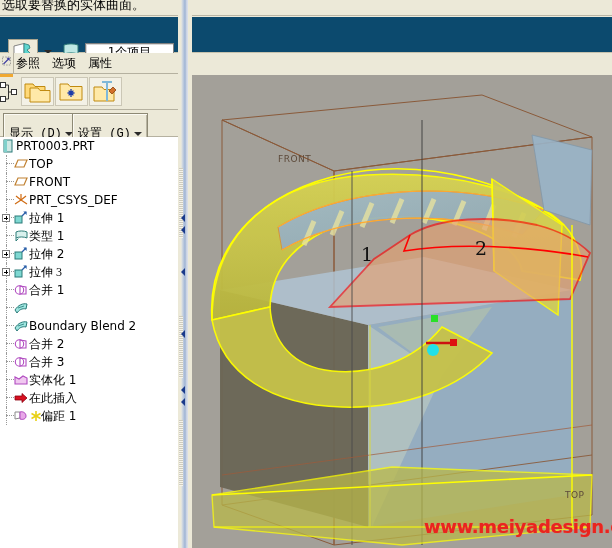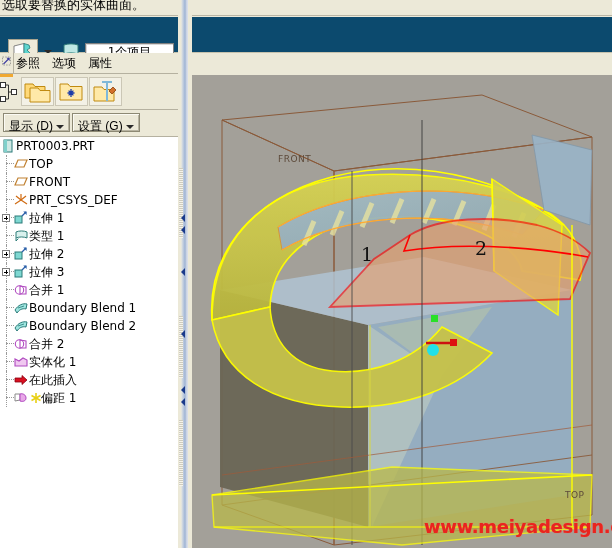--- a/index.html
+++ b/index.html
@@ -86,22 +86,22 @@
   
   .dsbar{
     position:absolute;left:0;top:110px;width:178px;height:26px;
     background:#ece9d8;border-bottom:1px solid #b5b1a0;
   }
   .gbtn{
     position:absolute;top:3px;height:19px;
     background:#ece9d8;border:1px solid #8d8974;
     box-shadow:inset 1px 1px 0 #fbfaf3,inset -1px -1px 0 #b8b4a2;
     box-sizing:border-box;line-height:17px;font-size:12px;
-    padding:4px 5px;white-space:nowrap;
-    font-family:Liberation Sans, sans-serif;
+    padding:12px 5px;white-space:nowrap;
+    font-family:Liberation Mono, monospace;
   }
   .gbtn .dd-arrow{display:inline-block;vertical-align:middle;margin-left:3px;}
 
   
   .tree{
     position:absolute;left:0;top:137px;width:178px;height:411px;
     background:#ffffff;overflow:hidden;
   }
   .trow{
     position:relative;height:18px;line-height:18px;white-space:nowrap;
@@ -319,57 +319,65 @@
       </div>
       <div class="trow">
         <div class="dotline" style="left: 6px; width: 8px;"></div>
         <div class="vline"></div>
         <div class="plus"></div>
         <span class="tico" style="left: 14px;"><svg viewBox="0 0 14 14">
             <rect x="1" y="5" width="7" height="7" fill="#7fd8d2" stroke="#2a7a78" stroke-width="1"></rect>
             <path d="M8,5 L12,1" stroke="#2a5fa8" stroke-width="1.2"></path>
             <path d="M12.6,0.6 L12.6,4 L9.3,0.6 Z" fill="#2a5fa8"></path>
           </svg></span>
-        <span class="lbl" style="left: 29px;">拉伸 3</span>
+        <span class="lbl" style="left: 29px; font-family: Liberation Serif, serif;">拉伸 3</span>
       </div>
       <div class="trow">
         <div class="dotline" style="left: 6px; width: 8px;"></div>
         <div class="vline"></div>
         <span class="tico" style="left: 14px;"><svg viewBox="0 0 14 14">
             <circle cx="5.5" cy="7" r="4.2" fill="none" stroke="#b04ac0" stroke-width="1.1"></circle>
             <polygon points="6,3 12,4 12,11 6,11" fill="none" stroke="#b04ac0" stroke-width="1.1"></polygon>
           </svg></span>
         <span class="lbl" style="left: 29px;">合并 1</span>
       </div>
       <div class="trow">
         <div class="dotline" style="left: 6px; width: 8px;"></div>
         <div class="vline"></div>
         <span class="tico" style="left: 14px;"><svg viewBox="0 0 14 14">
             <path d="M1,9 C4,4 9,2 13,3 L12,8 C8,7 5,9 3,12 Z" fill="#9fe6e0" stroke="#2a7a78" stroke-width="1"></path>
             <path d="M4,7 L10,5" stroke="#2a7a78" stroke-width="0.8"></path>
           </svg></span>
-        <span class="lbl" style="left: 29px;">Boundary Blend 1</span>
       </div>
       <div class="trow">
         <div class="dotline" style="left: 6px; width: 8px;"></div>
         <div class="vline"></div>
         <span class="tico" style="left: 14px;"><svg viewBox="0 0 14 14">
             <path d="M1,9 C4,4 9,2 13,3 L12,8 C8,7 5,9 3,12 Z" fill="#9fe6e0" stroke="#2a7a78" stroke-width="1"></path>
             <path d="M4,7 L10,5" stroke="#2a7a78" stroke-width="0.8"></path>
           </svg></span>
         <span class="lbl" style="left: 29px;">Boundary Blend 2</span>
       </div>
       <div class="trow">
         <div class="dotline" style="left: 6px; width: 8px;"></div>
         <div class="vline"></div>
         <span class="tico" style="left: 14px;"><svg viewBox="0 0 14 14">
             <circle cx="5.5" cy="7" r="4.2" fill="none" stroke="#b04ac0" stroke-width="1.1"></circle>
             <polygon points="6,3 12,4 12,11 6,11" fill="none" stroke="#b04ac0" stroke-width="1.1"></polygon>
           </svg></span>
         <span class="lbl" style="left: 29px;">合并 2</span>
+      </div>
+      <div class="trow">
+        <div class="dotline" style="left: 6px; width: 8px;"></div>
+        <div class="vline"></div>
+        <span class="tico" style="left: 14px;"><svg viewBox="0 0 14 14">
+            <circle cx="5.5" cy="7" r="4.2" fill="none" stroke="#b04ac0" stroke-width="1.1"></circle>
+            <polygon points="6,3 12,4 12,11 6,11" fill="none" stroke="#b04ac0" stroke-width="1.1"></polygon>
+          </svg></span>
+        <span class="lbl" style="left: 29px;">合并 3</span>
       </div>
       <div class="trow">
         <div class="dotline" style="left: 6px; width: 8px;"></div>
         <div class="vline"></div>
         <span class="tico" style="left: 14px;"><svg viewBox="0 0 14 14">
             <path d="M1,11 L1,4 L5,6 L9,3 L13,5 L13,11 Z" fill="#f0c8f0" stroke="#b04ac0" stroke-width="1.1"></path>
           </svg></span>
         <span class="lbl" style="left: 29px;">实体化 1</span>
       </div>
       <div class="trow">

